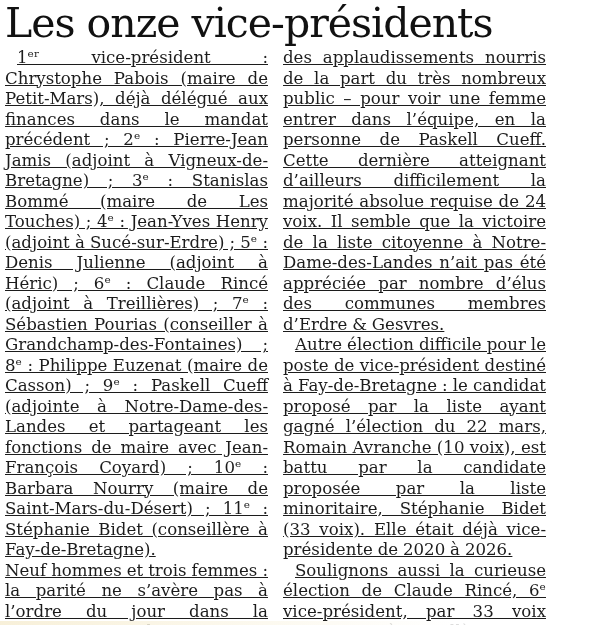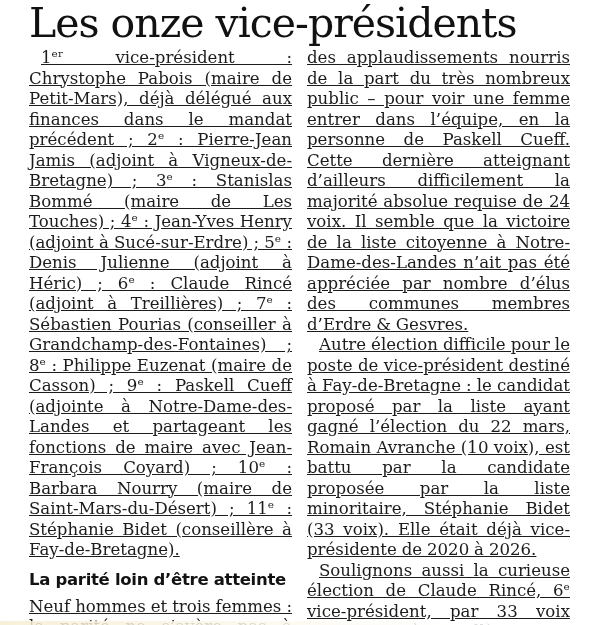--- a/index.html
+++ b/index.html
@@ -14,21 +14,20 @@
     position: relative;
     font-family: "DejaVu Serif", "Liberation Serif", serif;
     color: #1c1c1c;
     -webkit-font-smoothing: antialiased;
   }
   .article {
     padding: 0 6px 0 5px;
     box-sizing: border-box;
     width: 552px;
     height: 625px;
-    margin-left: 24px;
   }
   .headline {
     font-family: "DejaVu Serif", "Liberation Serif", serif;
     font-weight: normal;
     font-size: 41px;
     line-height: 46px;
     letter-spacing: -1px;
     color: #111111;
     margin: 0 0 2px 0;
     white-space: nowrap;
@@ -80,21 +79,20 @@
 <body>
 
 <div class="article">
 
   <h1 class="headline">Les onze vice-présidents</h1>
 
   <div class="columns">
 
     <div class="col">
       <p class="indent">1ᵉʳ vice-président&nbsp;: Chrystophe Pabois (maire de Petit-Mars), déjà délégué aux finances dans le mandat précédent&nbsp;; 2ᵉ&nbsp;: Pierre-Jean Jamis (adjoint à Vigneux-de-Bretagne)&nbsp;; 3ᵉ&nbsp;: Stanislas Bommé (maire de Les Touches)&nbsp;; 4ᵉ&nbsp;: Jean-Yves Henry (adjoint à Sucé-sur-Erdre)&nbsp;; 5ᵉ&nbsp;: Denis Julienne (adjoint à Héric)&nbsp;; 6ᵉ&nbsp;: Claude Rincé (adjoint à Treillières)&nbsp;; 7ᵉ&nbsp;: Sébastien Pourias (conseiller à Grandchamp-des-Fontaines)&nbsp;; 8ᵉ&nbsp;: Philippe Euzenat (maire de Casson)&nbsp;; 9ᵉ&nbsp;: Paskell Cueff (adjointe à Notre-Dame-des-Landes et partageant les fonctions de maire avec Jean-François Coyard)&nbsp;; 10ᵉ&nbsp;: Barbara Nourry (maire de Saint-Mars-du-Désert)&nbsp;; 11ᵉ&nbsp;: Stéphanie Bidet (conseillère à Fay-de-Bretagne).</p>
-      <h2 class="crosshead">La parité loin d’être atteinte</h2>
       <p>Neuf hommes et trois femmes&nbsp;: la parité ne s’avère pas à l’ordre du jour dans la composition du nouveau bureau communautaire. Il aura en effet fallu attendre l’élection du neuvième vice-président – et</p>
     </div>
 
     <div class="col">
       <p>des applaudissements nourris de la part du très nombreux public – pour voir une femme entrer dans l’équipe, en la personne de Paskell Cueff. Cette dernière atteignant d’ailleurs difficilement la majorité absolue requise de 24 voix. Il semble que la victoire de la liste citoyenne à Notre-Dame-des-Landes n’ait pas été appréciée par nombre d’élus des communes membres d’Erdre&nbsp;&amp;&nbsp;Gesvres.</p>
       <p class="indent">Autre élection difficile pour le poste de vice-président destiné à Fay-de-Bretagne&nbsp;: le candidat proposé par la liste ayant gagné l’élection du 22 mars, Romain Avranche (10 voix), est battu par la candidate proposée par la liste minoritaire, Stéphanie Bidet (33 voix). Elle était déjà vice-présidente de 2020 à 2026.</p>
       <p class="indent">Soulignons aussi la curieuse élection de Claude Rincé, 6ᵉ vice-président, par 33 voix contre sept à sa collègue non-candidate, Aurélie Cloitre, également adjointe à Treillières…</p>
     </div>
 
   </div>

